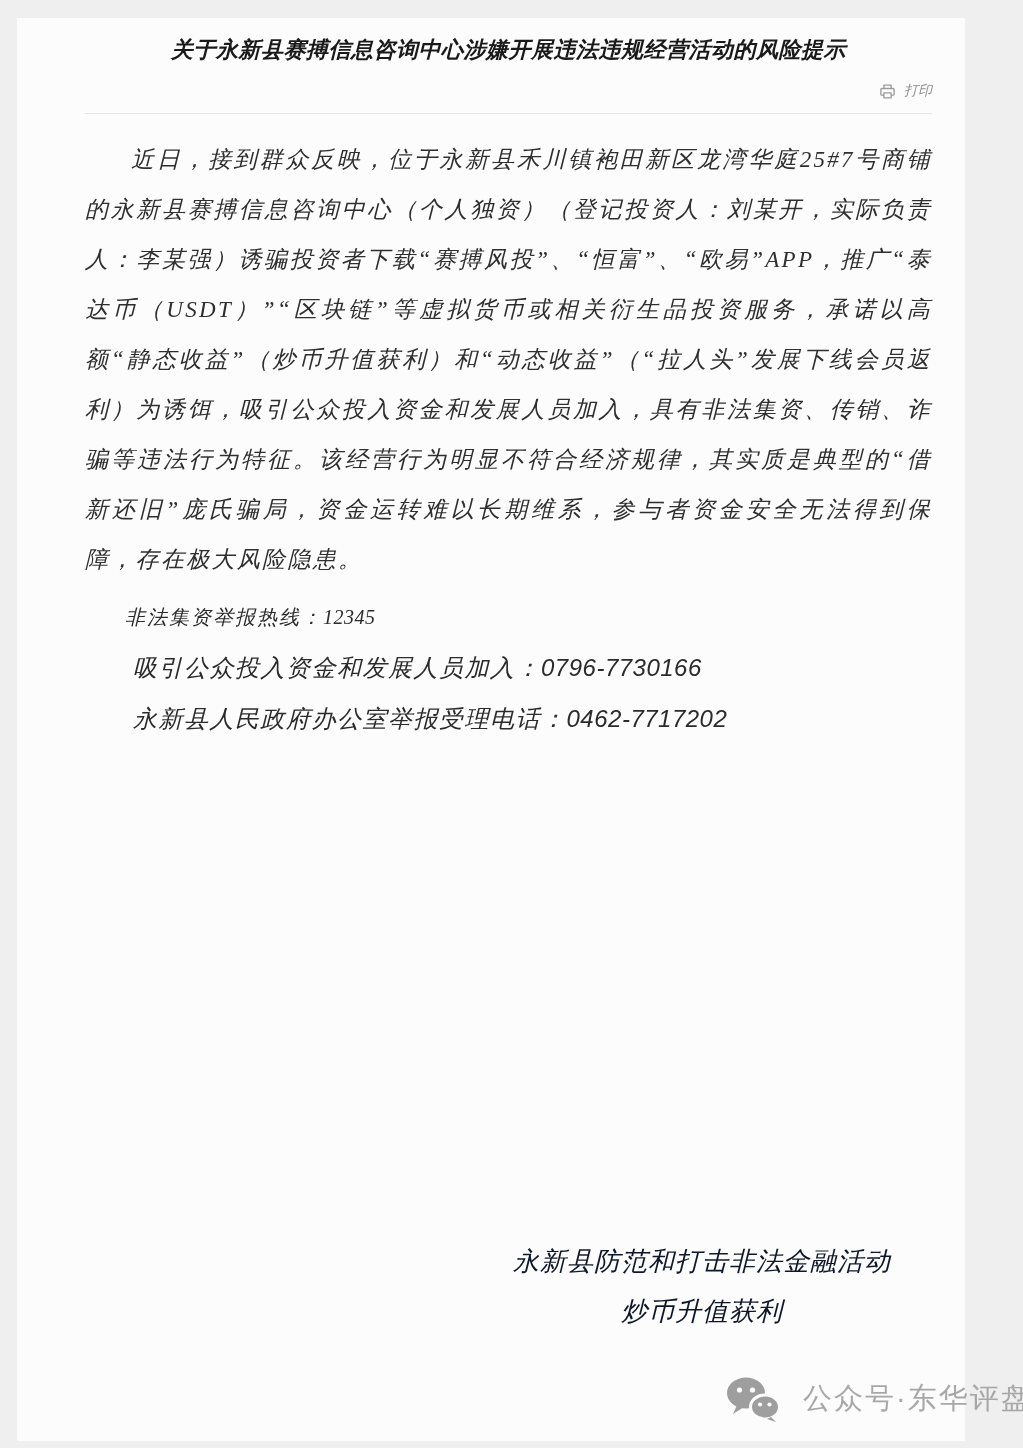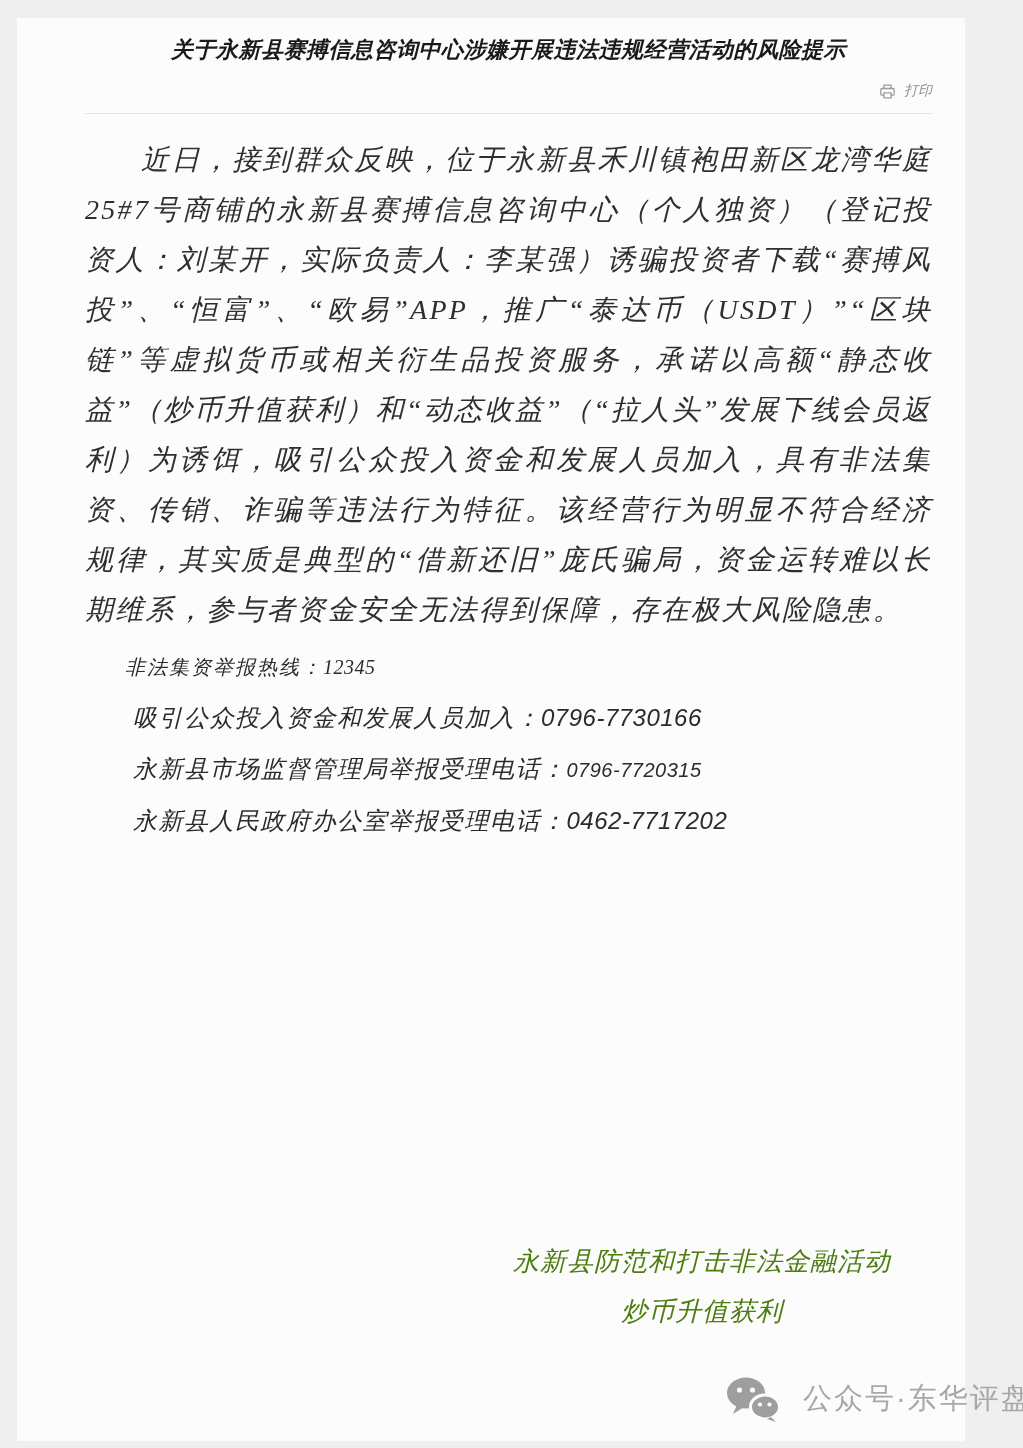--- a/index.html
+++ b/index.html
@@ -34,21 +34,21 @@
     display:flex; justify-content:flex-end; 
     gap:7px; height:22px;
     cursor:pointer;
   }
   .print-label { font-size:14px; color:#8f8f8f; }
   .divider { border-bottom:1px solid #e4e4e4; margin-top:9px; }
 
   .body-text { margin-top:21px; }
   .body-text p {
     font-family:"Liberation Serif","DejaVu Serif", serif;
-    font-size:28px;
+    font-size:23px;
     line-height:50px;
     letter-spacing:2.3px;
     color:#2f2f2f;
     text-align:justify;
     text-indent:2em;
   }
 
   .hotlines { margin-top:8px; }
   .hotline {
     text-indent:2em;
@@ -74,21 +74,21 @@
     position:absolute;
     left:455px; top:1218px;
     width:460px;
     text-align:center;
   }
   .signature div {
     line-height:50px;
     font-family:"Liberation Sans","DejaVu Sans", sans-serif;
     font-size:26px;
     letter-spacing:1px;
-    color:#4d7c0f;
+    color:#0f172a;
   }
   .signature .date {
     font-family:"Liberation Serif","DejaVu Serif", serif;
     font-size:25px;
   }
 
   .watermark {
     position:absolute;
     left:726px; top:1376px;
     height:46px;
@@ -123,21 +123,20 @@
 
     <div class="divider"></div>
 
     <div class="body-text">
       <p>近日，接到群众反映，位于永新县禾川镇袍田新区龙湾华庭25#7号商铺的永新县赛搏信息咨询中心（个人独资）（登记投资人：刘某开，实际负责人：李某强）诱骗投资者下载“赛搏风投”、“恒富”、“欧易”APP，推广“泰达币（USDT）”“区块链”等虚拟货币或相关衍生品投资服务，承诺以高额“静态收益”（炒币升值获利）和“动态收益”（“拉人头”发展下线会员返利）为诱饵，吸引公众投入资金和发展人员加入，具有非法集资、传销、诈骗等违法行为特征。该经营行为明显不符合经济规律，其实质是典型的“借新还旧”庞氏骗局，资金运转难以长期维系，参与者资金安全无法得到保障，存在极大风险隐患。</p>
     </div>
 
     <div class="hotlines">
       <div class="hotline serif"><span>非法集资举报热线：</span><span class="num">12345</span></div>
       <div class="hotline sans"><span>吸引公众投入资金和发展人员加入：</span><span class="num">0796-7730166</span></div>
-      <div class="hotline sans small-num"><span>永新县市场监督管理局举报受理电话：</span><span class="num">0796-7720315</span></div>
       <div class="hotline sans"><span>永新县人民政府办公室举报受理电话：</span><span class="num">0462-7717202</span></div>
     </div>
 
   </div>
 
   <div class="signature">
     <div>永新县防范和打击非法金融活动</div>
     <div>炒币升值获利</div>
   </div>
 </div>

